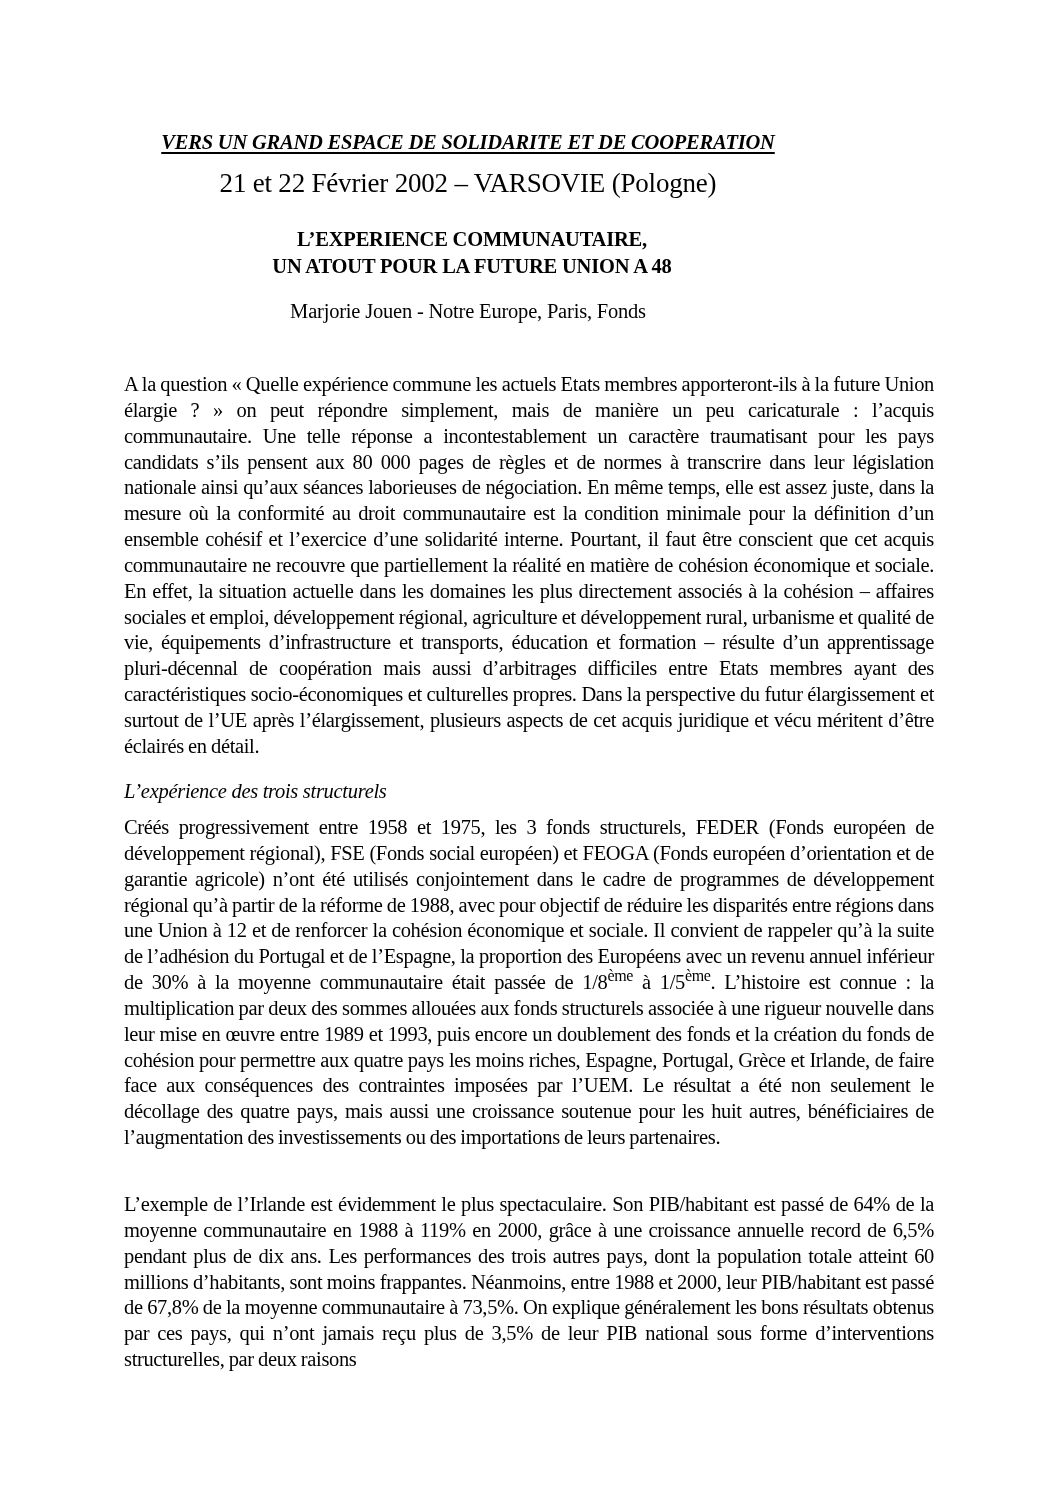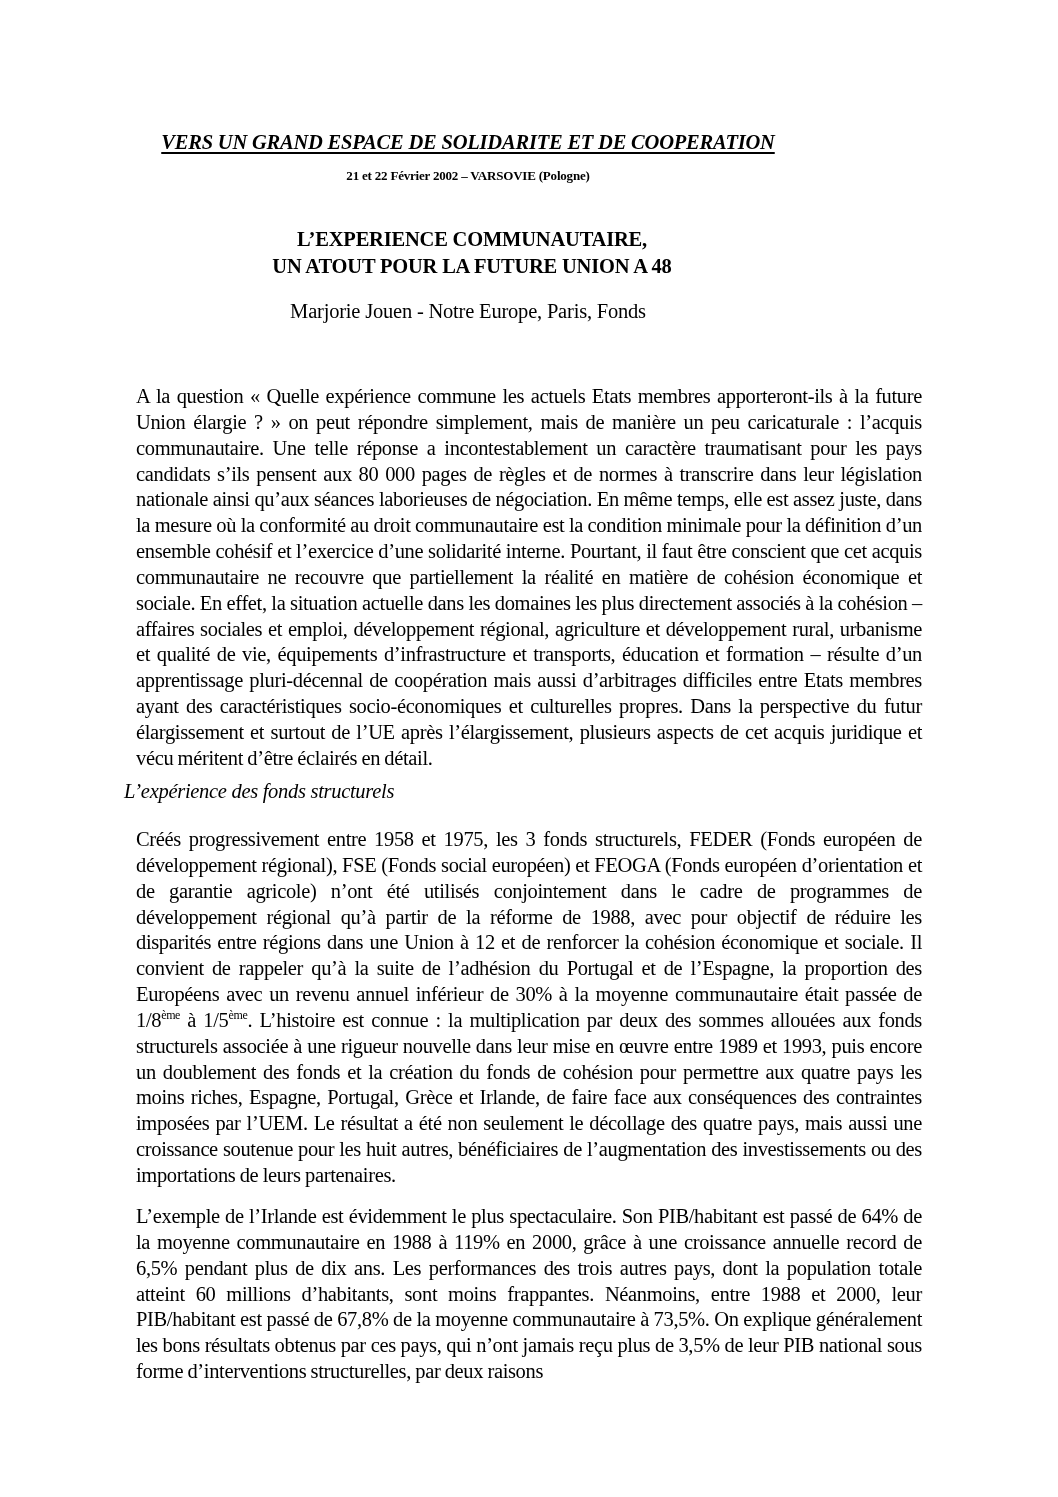--- a/index.html
+++ b/index.html
@@ -10,21 +10,21 @@
     }
     .center { text-align: center; }
     .conf-title {
       position: absolute; left: 0; right: 0; top: 127px;
       font-size: 20.5px; font-weight: bold; font-style: italic;
       text-decoration: underline; text-decoration-thickness: 2px; text-underline-offset: 3px;
       letter-spacing: -0.2px;
     }
     .conf-date {
       position: absolute; left: 0; right: 0; top: 164px;
-      font-size: 13px; font-weight: bold; letter-spacing: -0.2px;
+      font-size: 27px; font-weight: normal; letter-spacing: -0.2px;
     }
     .doc-title {
       position: absolute; left: 0; right: 0; top: 222px;
       font-size: 20.5px; font-weight: bold; line-height: 27px; letter-spacing: -0.2px; padding-left: 8px;
     }
     .author {
       position: absolute; left: 0; right: 0; top: 296px;
       font-size: 20.5px; letter-spacing: -0.2px;
     }
     .body-text {
@@ -32,40 +32,40 @@
       font-size: 20.5px; line-height: 25.85px; text-align: justify;
       letter-spacing: -0.35px; word-spacing: -0.5px;
     }
     .p1 { top: 368px; }
     .section-heading {
       position: absolute; left: 124px; top: 776px;
       font-size: 20.5px; font-style: italic; letter-spacing: -0.3px;
     }
     .p2 { top: 811px; }
     .p3 { top: 1188px; }
-    .body-text p { margin: 12px; }
-    sup { font-size: 12px; line-height: 0; }
+    .body-text p { margin: 0; }
+    sup { font-size: 16px; line-height: 0; }
   </style>
 </head>
 <body>
 
 <div class="page">
   <div class="conf-title center">VERS UN GRAND ESPACE DE SOLIDARITE ET DE COOPERATION</div>
   <div class="conf-date center">21 et 22 Février 2002 – VARSOVIE (Pologne)</div>
   <div class="doc-title center">
     <div>L’EXPERIENCE COMMUNAUTAIRE,</div>
     <div>UN ATOUT POUR LA FUTURE UNION A 48</div>
   </div>
   <div class="author center">Marjorie Jouen - Notre Europe, Paris, Fonds</div>
 
   <div class="body-text p1">
     <p>A la question « Quelle expérience commune les actuels Etats membres apporteront-ils à la future Union élargie ? » on peut répondre simplement, mais de manière un peu caricaturale : l’acquis communautaire. Une telle réponse a incontestablement un caractère traumatisant pour les pays candidats s’ils pensent aux 80 000 pages de règles et de normes à transcrire dans leur législation nationale ainsi qu’aux séances laborieuses de négociation. En même temps, elle est assez juste, dans la mesure où la conformité au droit communautaire est la condition minimale pour la définition d’un ensemble cohésif et l’exercice d’une solidarité interne. Pourtant, il faut être conscient que cet acquis communautaire ne recouvre que partiellement la réalité en matière de cohésion économique et sociale. En effet, la situation actuelle dans les domaines les plus directement associés à la cohésion – affaires sociales et emploi, développement régional, agriculture et développement rural, urbanisme et qualité de vie, équipements d’infrastructure et transports, éducation et formation – résulte d’un apprentissage pluri-décennal de coopération mais aussi d’arbitrages difficiles entre Etats membres ayant des caractéristiques socio-économiques et culturelles propres. Dans la perspective du futur élargissement et surtout de l’UE après l’élargissement, plusieurs aspects de cet acquis juridique et vécu méritent d’être éclairés en détail.</p>
   </div>
 
-  <div class="section-heading">L’expérience des fonds structurels</div>
+  <div class="section-heading">L’expérience des trois structurels</div>
 
   <div class="body-text p2">
     <p><span>Créés progressivement entre 1958 et 1975, les 3 fonds structurels, FEDER (Fonds européen de développement régional), FSE (Fonds social européen) et FEOGA (Fonds européen d’orientation et de garantie agricole) n’ont été utilisés conjointement dans le cadre de programmes de développement régional qu’à partir de la réforme de 1988, avec pour objectif de réduire les disparités entre régions dans une Union à 12 et de renforcer la cohésion économique et sociale. Il convient de rappeler qu’à la suite de l’adhésion du Portugal et de l’Espagne, la proportion des Européens avec un revenu annuel inférieur de 30% à la moyenne communautaire était passée de 1/8</span><sup>ème</sup><span> à 1/5</span><sup>ème</sup><span>. L’histoire est connue : la multiplication par deux des sommes allouées aux fonds structurels associée à une rigueur nouvelle dans leur mise en œuvre entre 1989 et 1993, puis encore un doublement des fonds et la création du fonds de cohésion pour permettre aux quatre pays les moins riches, Espagne, Portugal, Grèce et Irlande, de faire face aux conséquences des contraintes imposées par l’UEM. Le résultat a été non seulement le décollage des quatre pays, mais aussi une croissance soutenue pour les huit autres, bénéficiaires de l’augmentation des investissements ou des importations de leurs partenaires.</span></p>
   </div>
 
   <div class="body-text p3">
     <p>L’exemple de l’Irlande est évidemment le plus spectaculaire. Son PIB/habitant est passé de 64% de la moyenne communautaire en 1988 à 119% en 2000, grâce à une croissance annuelle record de 6,5% pendant plus de dix ans. Les performances des trois autres pays, dont la population totale atteint 60 millions d’habitants, sont moins frappantes. Néanmoins, entre 1988 et 2000, leur PIB/habitant est passé de 67,8% de la moyenne communautaire à 73,5%. On explique généralement les bons résultats obtenus par ces pays, qui n’ont jamais reçu plus de 3,5% de leur PIB national sous forme d’interventions structurelles, par deux raisons</p>
   </div>
 </div>
 

